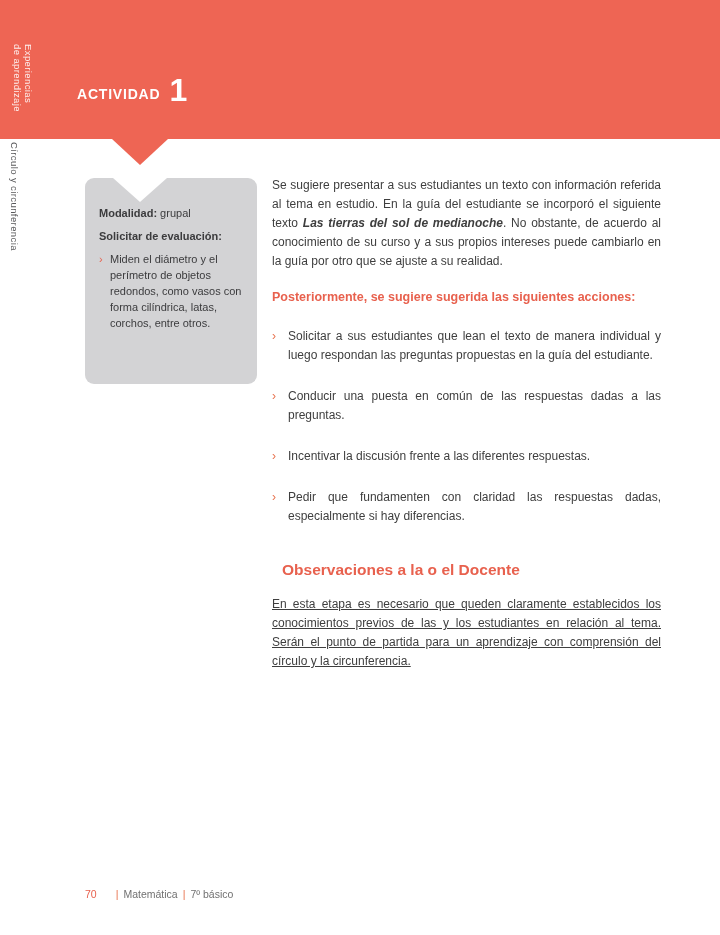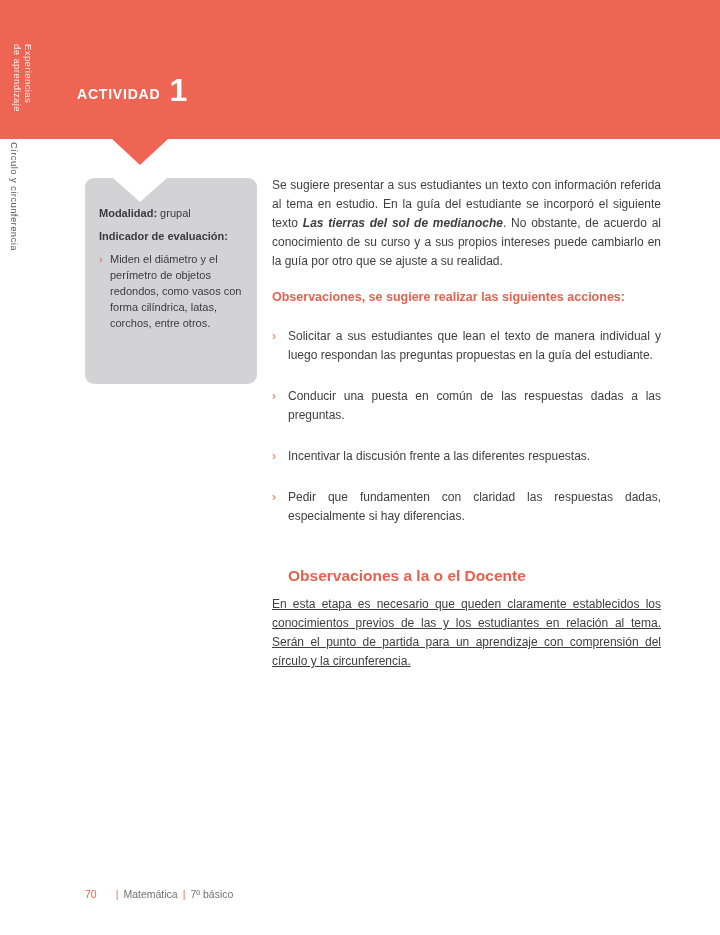--- a/index.html
+++ b/index.html
@@ -63,21 +63,21 @@
   .intro em{font-weight:bold;font-style:italic;}
   .actions-heading{
     position:absolute;left:0;top:290px;margin:0;width:389px;
     color:#e8614e;font-size:12.5px;font-weight:bold;
   }
   .bullets{position:absolute;left:0;top:327px;width:389px;margin:0;padding:0;list-style:none;}
   .bullets li{display:flex;margin:0 0 22px 0;font-size:12px;line-height:19px;}
   .bullets .mark{color:#e8734f;flex:0 0 16px;width:16px;font-size:12px;}
   .bullets .txt{flex:1;text-align:justify;}
   .obs-heading{
-    position:absolute;left:0;top:551px;margin:16px;width:389px;
+    position:absolute;left:0;top:551px;margin:10px;width:389px;
     color:#e8614e;font-size:15.5px;font-weight:bold;
   }
   .obs-para{top:595px;text-decoration:underline;}
   
   .footer{
     position:absolute;left:85px;top:888px;
     font-size:10.5px;color:#717171;display:flex;align-items:baseline;text-align:center;
   }
   .footer .pagenum{color:#e8614e;margin-right:14px;}
   .footer .sep{color:#e8734f;margin:0 5px;}
@@ -96,32 +96,32 @@
   </div>
   <div class="section-vert">Círculo y circunferencia</div>
 
   <div class="activity">
     <span class="activity-label">ACTIVIDAD</span>
     <span class="activity-number">1</span>
   </div>
 
   <div class="infobox">
     <p><span class="b">Modalidad:</span><span> grupal</span></p>
-    <p><span class="b">Indicador de evaluación:</span></p>
+    <p><span class="b">Solicitar de evaluación:</span></p>
     <div class="ibullet">
       <span class="mark">›</span>
       <span>Miden el diámetro y el perímetro de objetos redondos, como vasos con forma cilíndrica, latas, corchos, entre otros.</span>
     </div>
   </div>
   <div class="infobox-notch"></div>
 
   <div class="main-col">
     <p class="para intro"><span>Se sugiere presentar a sus estudiantes un texto con información referida al tema en estudio. En la guía del estudiante se incorporó el siguiente texto </span><em>Las tierras del sol de medianoche</em><span>. No obstante, de acuerdo al conocimiento de su curso y a sus propios intereses puede cambiarlo en la guía por otro que se ajuste a su realidad.</span></p>
 
-    <h3 class="actions-heading">Observaciones, se sugiere realizar las siguientes acciones:</h3>
+    <h3 class="actions-heading">Posteriormente, se sugiere sugerida las siguientes acciones:</h3>
 
     <ul class="bullets">
       <li>
         <span class="mark">›</span>
         <span class="txt">Solicitar a sus estudiantes que lean el texto de manera individual y luego respondan las preguntas propuestas en la guía del estudiante.</span>
       </li>
       <li>
         <span class="mark">›</span>
         <span class="txt">Conducir una puesta en común de las respuestas dadas a las preguntas.</span>
       </li>

